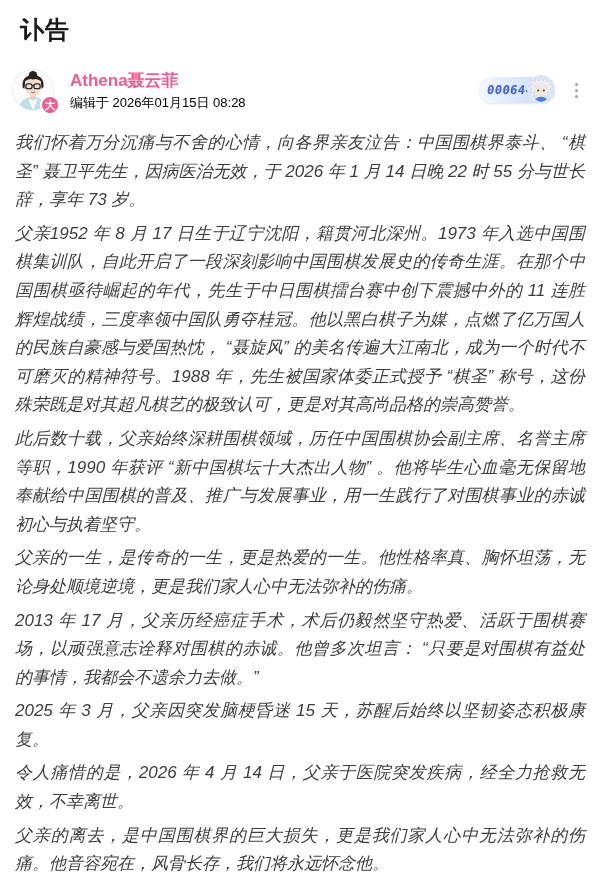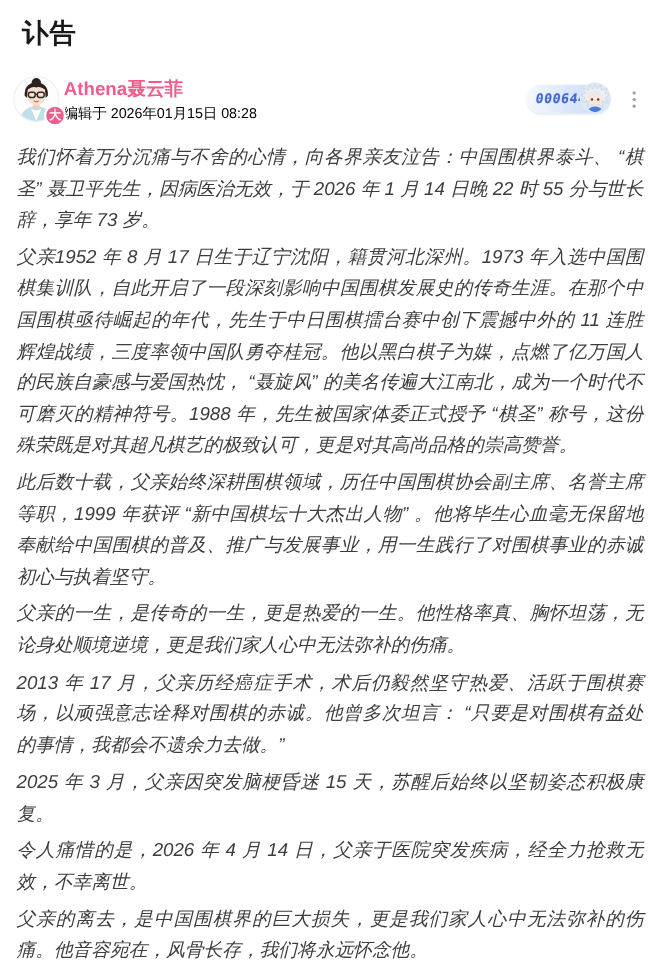--- a/index.html
+++ b/index.html
@@ -42,21 +42,21 @@
     width: 20px; height: 20px;
     border-radius: 50%;
     background: #f25c8d;
     border: 2px solid #ffffff;
     color: #ffffff;
     font-size: 11px;
     font-weight: 700;
     display: flex; align-items: center; justify-content: center;
     line-height: 1;
   }
-  .author-info { margin-left: 4px; display: flex; flex-direction: column; justify-content: center; }
+  .author-info { margin-left: 16px; display: flex; flex-direction: column; justify-content: center; }
   .author-name {
     color: #f25c8d;
     font-size: 17px;
     font-weight: 700;
     line-height: 20px;
   }
   .author-meta {
     color: #000000;
     font-size: 13px;
     margin-top: 4px;
@@ -178,21 +178,21 @@
       <span class="dot"></span>
       <span class="dot"></span>
       <span class="dot"></span>
     </div>
 
   </div>
 
   <div class="post-body">
     <p>我们怀着万分沉痛与不舍的心情，向各界亲友泣告：中国围棋界泰斗、 “棋圣” 聂卫平先生，因病医治无效，于 2026 年 1 月 14 日晚 22 时 55 分与世长辞，享年 73 岁。</p>
     <p>父亲1952 年 8 月 17 日生于辽宁沈阳，籍贯河北深州。1973 年入选中国围棋集训队，自此开启了一段深刻影响中国围棋发展史的传奇生涯。在那个中国围棋亟待崛起的年代，先生于中日围棋擂台赛中创下震撼中外的 11 连胜辉煌战绩，三度率领中国队勇夺桂冠。他以黑白棋子为媒，点燃了亿万国人的民族自豪感与爱国热忱， “聂旋风” 的美名传遍大江南北，成为一个时代不可磨灭的精神符号。1988 年，先生被国家体委正式授予 “棋圣” 称号，这份殊荣既是对其超凡棋艺的极致认可，更是对其高尚品格的崇高赞誉。</p>
-    <p>此后数十载，父亲始终深耕围棋领域，历任中国围棋协会副主席、名誉主席等职，1999 年获评 “新中国棋坛十大杰出人物” 。他将毕生心血毫无保留地奉献给中国围棋的普及、推广与发展事业，用一生践行了对围棋事业的赤诚初心与执着坚守。</p>
+    <p>此后数十载，父亲始终深耕围棋领域，历任中国围棋协会副主席、名誉主席等职，1990 年获评 “新中国棋坛十大杰出人物” 。他将毕生心血毫无保留地奉献给中国围棋的普及、推广与发展事业，用一生践行了对围棋事业的赤诚初心与执着坚守。</p>
     <p>父亲的一生，是传奇的一生，更是热爱的一生。他性格率真、胸怀坦荡，无论身处顺境逆境，更是我们家人心中无法弥补的伤痛。</p>
     <p>2013 年 17 月，父亲历经癌症手术，术后仍毅然坚守热爱、活跃于围棋赛场，以顽强意志诠释对围棋的赤诚。他曾多次坦言： “只要是对围棋有益处的事情，我都会不遗余力去做。”</p>
     <p>2025 年 3 月，父亲因突发脑梗昏迷 15 天，苏醒后始终以坚韧姿态积极康复。</p>
     <p>令人痛惜的是，2026 年 4 月 14 日，父亲于医院突发疾病，经全力抢救无效，不幸离世。</p>
     <p>父亲的离去，是中国围棋界的巨大损失，更是我们家人心中无法弥补的伤痛。他音容宛在，风骨长存，我们将永远怀念他。</p>
     <p>特此讣告。</p>
     <p>聂卫平先生女儿 泣告</p>
 
   </div>
 

